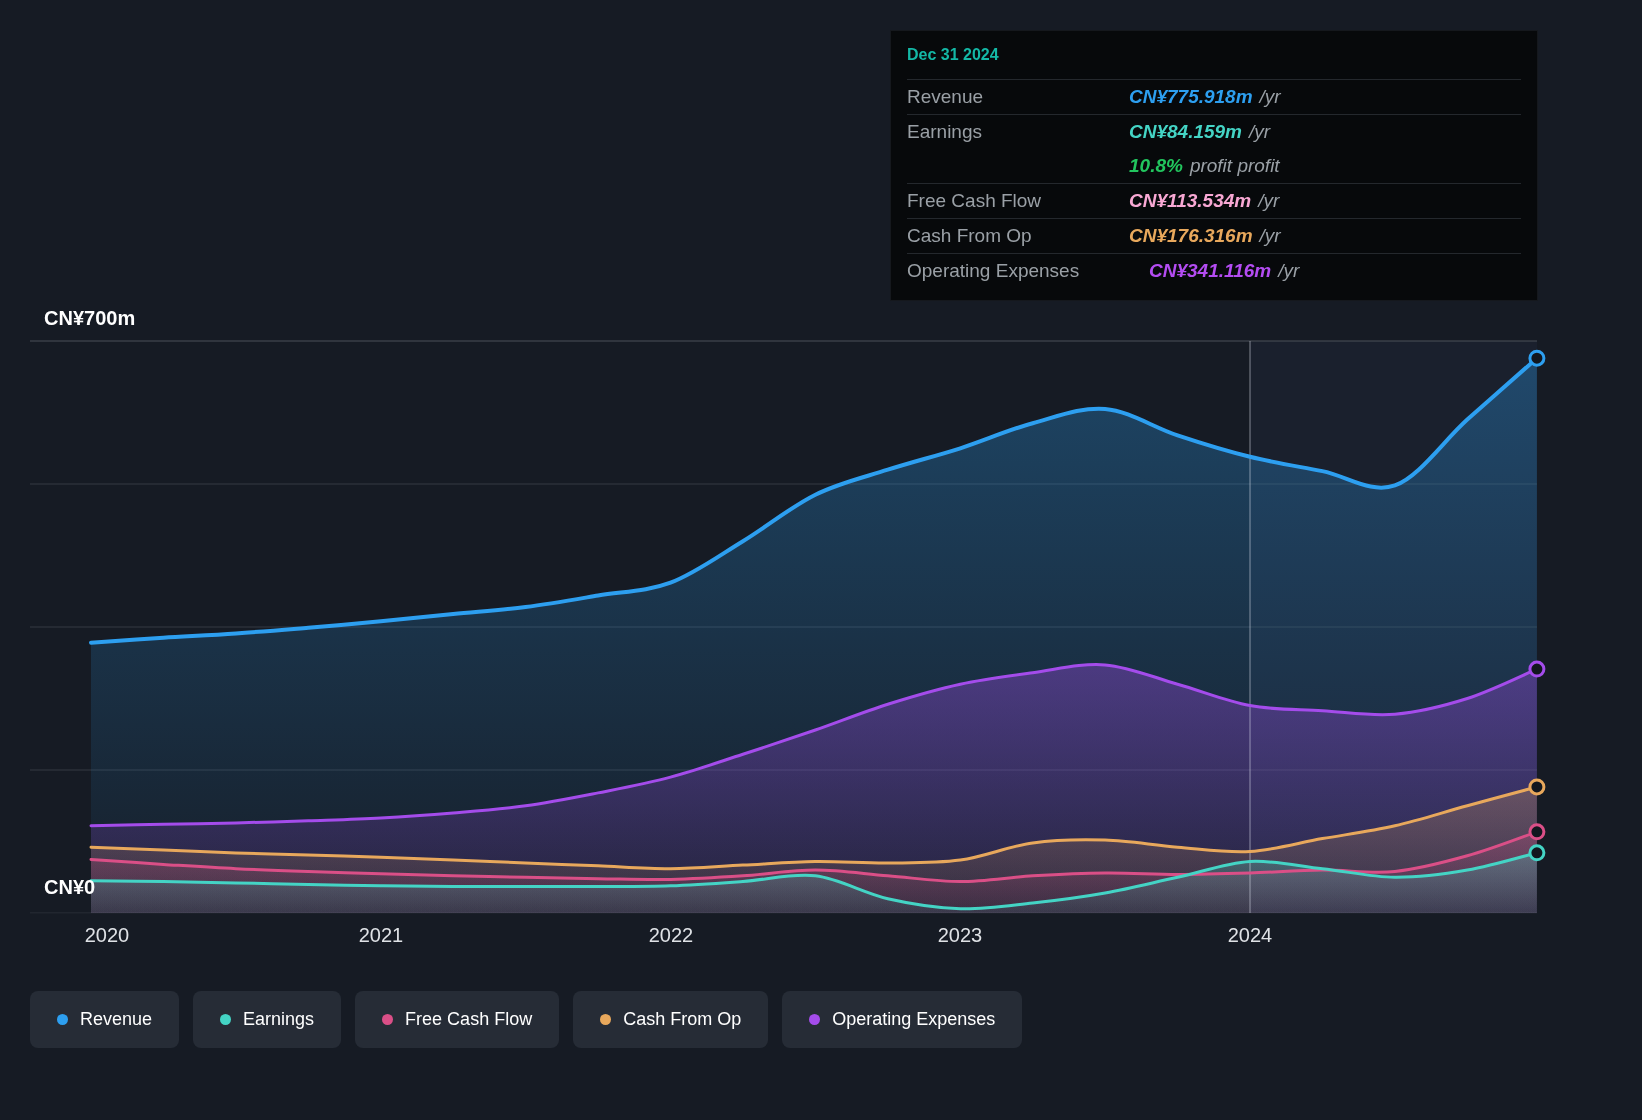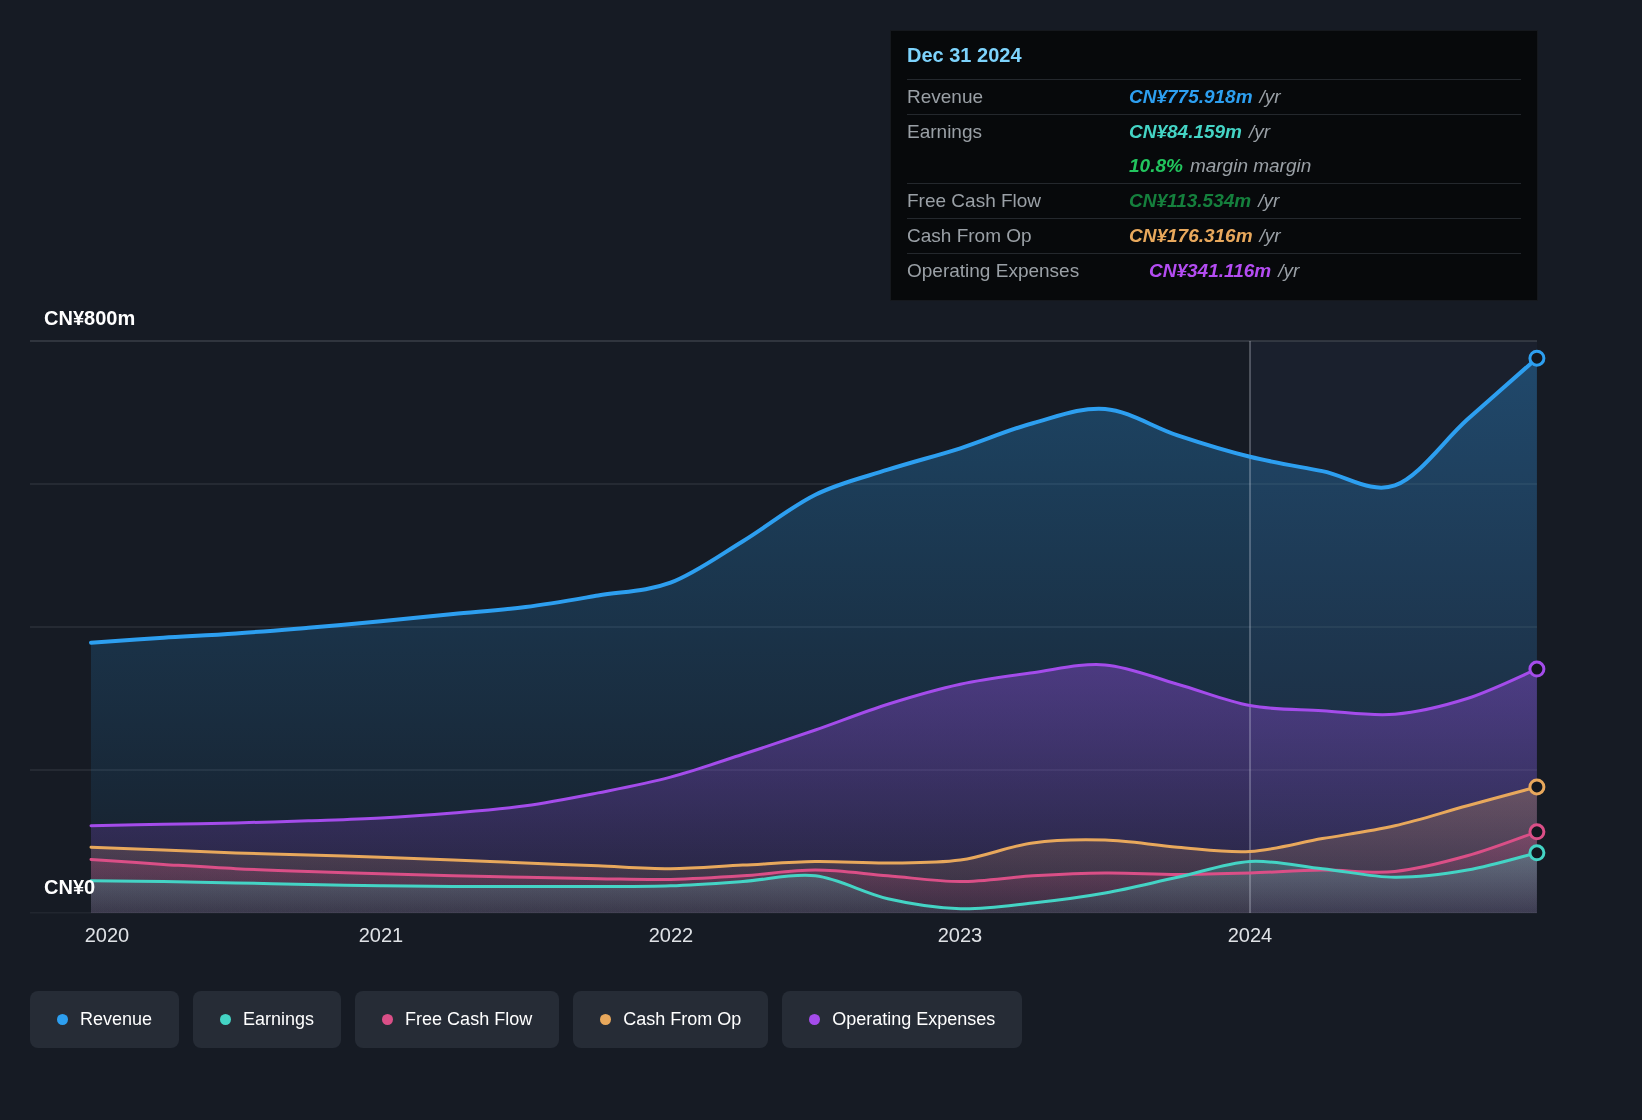--- a/index.html
+++ b/index.html
@@ -11,21 +11,21 @@
   }
   .chart-svg { position:absolute; left:0; top:0; }
 
   
   .tooltip {
     position:absolute; left:890px; top:30px; width:648px;
     background:#07090b; border:1px solid #15181d;
     padding:0 16px 12px 16px; box-sizing:border-box; z-index:5;
   }
   .tt-title { height:48px; display:flex; align-items:center;
-    color:#7dd3fc; font-size:20px; font-weight:700; }
+    color:#14b8a6; font-size:16px; font-weight:700; }
   .tt-row { height:34px; display:flex; align-items:center;
     border-top:1px solid #24282d; font-size:19px; }
   .tt-row.no-line { border-top:none; }
   .tt-label { width:222px; color:#9aa0a6; flex:none; }
   .tt-val { display:flex; align-items:baseline;font-style:italic; }
   .tt-val b { font-weight:700; }
   .sfx { color:#9aa0a6; margin-left:7px; font-weight:400; }
 
   
   .ylab { position:absolute; left:44px; color:#ffffff;
@@ -117,28 +117,28 @@
       <span class="tt-val">
           <b style="color: rgb(68, 212, 197);">CN¥84.159m</b>
           <span class="sfx">/yr</span>
         </span>
     </div>
 
     <div class="tt-row no-line">
       <span class="tt-label"></span>
       <span class="tt-val">
           <b style="color: #22c55e;">10.8%</b>
-          <span class="sfx">margin margin</span>
+          <span class="sfx">profit profit</span>
         </span>
     </div>
 
     <div class="tt-row">
       <span class="tt-label">Free Cash Flow</span>
       <span class="tt-val">
-          <b style="color: #15803d;">CN¥113.534m</b>
+          <b style="color: #f9a8d4;">CN¥113.534m</b>
           <span class="sfx">/yr</span>
         </span>
     </div>
 
     <div class="tt-row">
       <span class="tt-label">Cash From Op</span>
       <span class="tt-val">
           <b style="color: rgb(232, 168, 92);">CN¥176.316m</b>
           <span class="sfx">/yr</span>
         </span>
@@ -146,21 +146,21 @@
 
     <div class="tt-row">
       <span class="tt-label">Operating Expenses</span>
       <span class="tt-val">
           <b style="color: rgb(180, 76, 242); margin-left: 20px;">CN¥341.116m</b>
           <span class="sfx">/yr</span>
         </span>
     </div>
   </div>
 
-  <div class="ylab ylab-top">CN¥800m</div>
+  <div class="ylab ylab-top">CN¥700m</div>
   <div class="ylab ylab-zero">CN¥0</div>
 
   <span class="xtick" style="left:107px">2020</span>
   <span class="xtick" style="left:381px">2021</span>
   <span class="xtick" style="left:671px">2022</span>
   <span class="xtick" style="left:960px">2023</span>
   <span class="xtick" style="left:1250px">2024</span>
 
   <div class="legend">
     <div class="pill">

